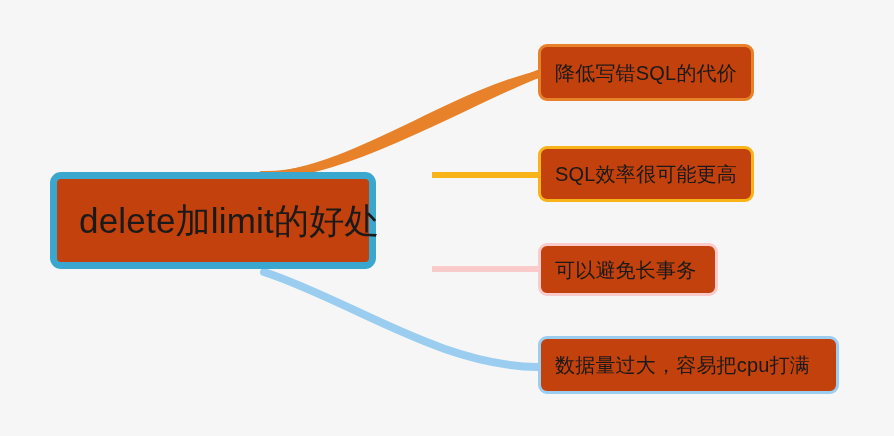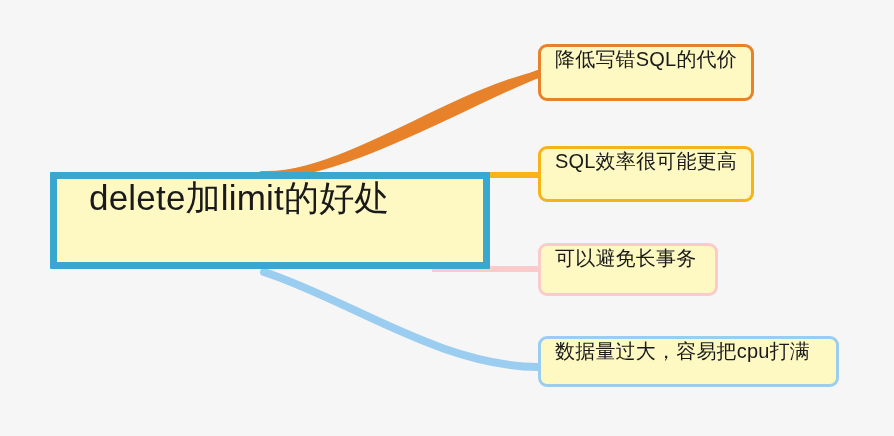--- a/index.html
+++ b/index.html
@@ -22,41 +22,42 @@
   #connector-layer {
     position: absolute;
     left: 0;
     top: 0;
     width: 894px;
     height: 436px;
     pointer-events: none;
   }
   .node {
     position: absolute;
-    background: #fef9c3;
+    background: #c2410c;
     box-sizing: border-box;
     display: flex;
+    align-items: center;
     justify-content: flex-start;
     white-space: nowrap;
   }
   .node-label {
     display: block;
     color: #1a1a1a;
     letter-spacing: 0.2px;
   }
 
   
   #node-root {
     left: 50px;
     top: 172px;
-    width: 440px;
+    width: 326px;
     height: 97px;
     border: 7px solid #3aa8ce;
-    border-radius: 1px;
-    padding-left: 32px;
+    border-radius: 11px;
+    padding-left: 22px;
     z-index: 3;
   }
   #node-root .node-label {
     font-size: 35px;
     line-height: 38px;
     font-weight: 400;
   }
 
   
   .branch {
@@ -90,21 +91,21 @@
     top: 243px;
     width: 180px;
     height: 53px;
     border: 3px solid #fbcaca;
     padding-left: 14px;
   }
   #node-branch-3 {
     left: 538px;
     top: 336px;
     width: 301px;
-    height: 51px;
+    height: 58px;
     border: 3px solid #9bcdf0;
     padding-left: 14px;
   }
 </style>
 </head>
 <body>
 
 <div id="mindmap">
 
   <svg id="connector-layer" viewBox="0 0 894 436" width="894" height="436" xmlns="http://www.w3.org/2000/svg">

